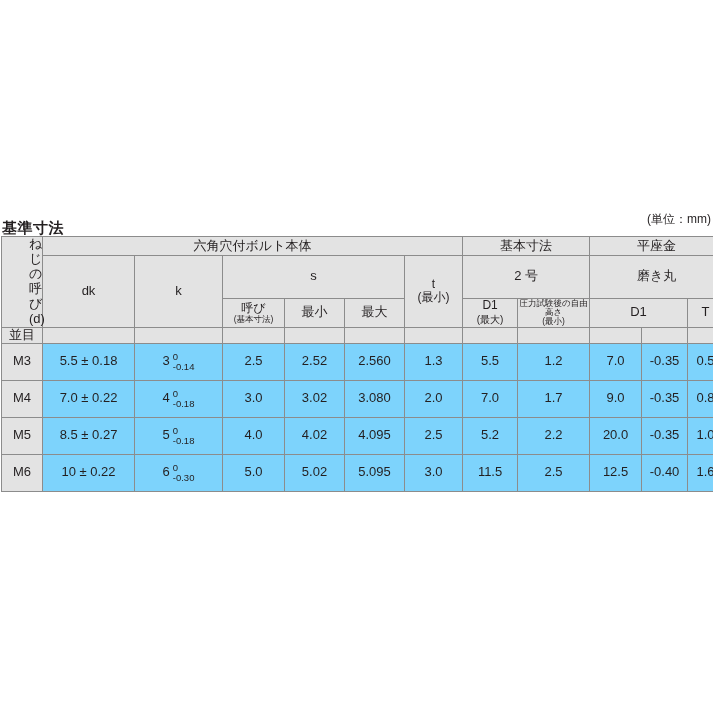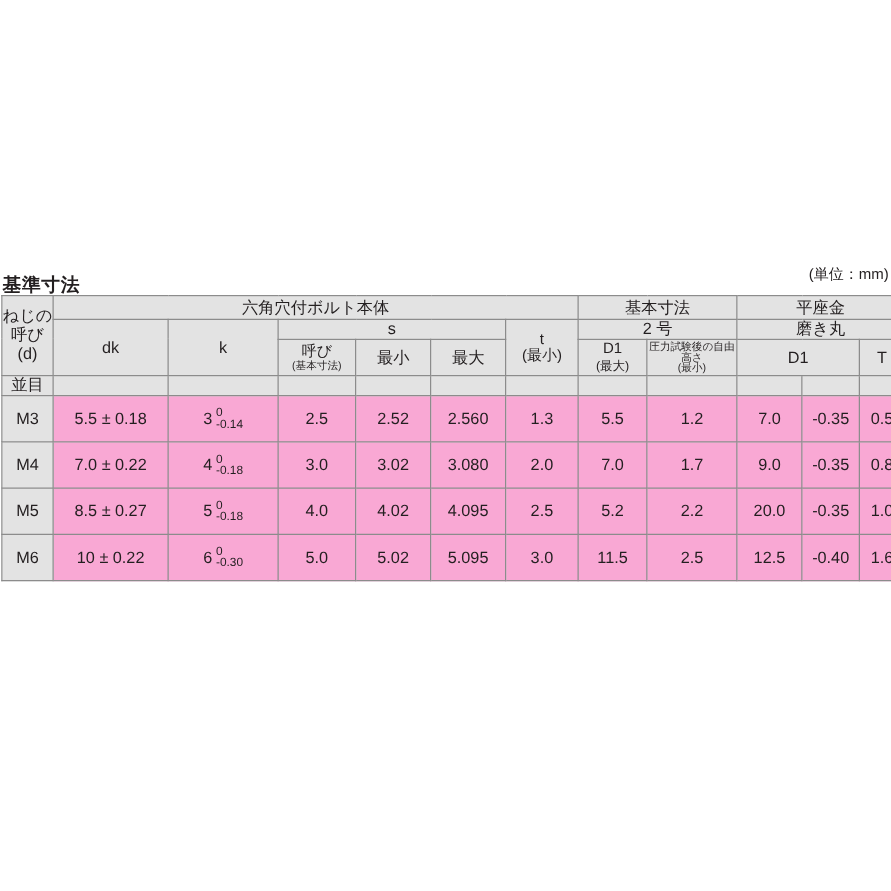--- a/index.html
+++ b/index.html
@@ -57,21 +57,21 @@
   }
   .grp { font-size: 13px; height: 18px; }
   .sub { font-size: 13px; }
   .small { font-size: 10px; }
   .xsmall { font-size: 8.5px; line-height: 1.05; display: block; }
   .rowhead {
     background: #e3e3e3;
     font-size: 13px;
     margin-top: 28px;
   }
-  td.val { background: #f9a8d4; height: 36px; }
+  td.val { background: #7dd3fc; height: 36px; }
   .twoline { display: block; font-size: 12px; line-height: 1.1; }
   
   .kcell {
     display: flex;
     align-items: center;
     justify-content: center;
     gap: 3px;
     height: 100%;
   }
   .kbase { font-size: 13px; }
@@ -80,21 +80,21 @@
     flex-direction: column;
     line-height: 1.0;
     font-size: 9.5px;
     text-align: left;
   }
   .ktol span { display: block; }
   .nejihead {
     font-size: 11px;
     line-height: 1.15;
   }
-  .nejihead span { display: block; }
+  .nejihead span { display: block; padding-left: 27px; }
 </style>
 </head>
 <body>
 
 <div id="page">
 
   <div class="title">基準寸法</div>
   <div class="unit">(単位：mm)</div>
 
   <table class="spec">

